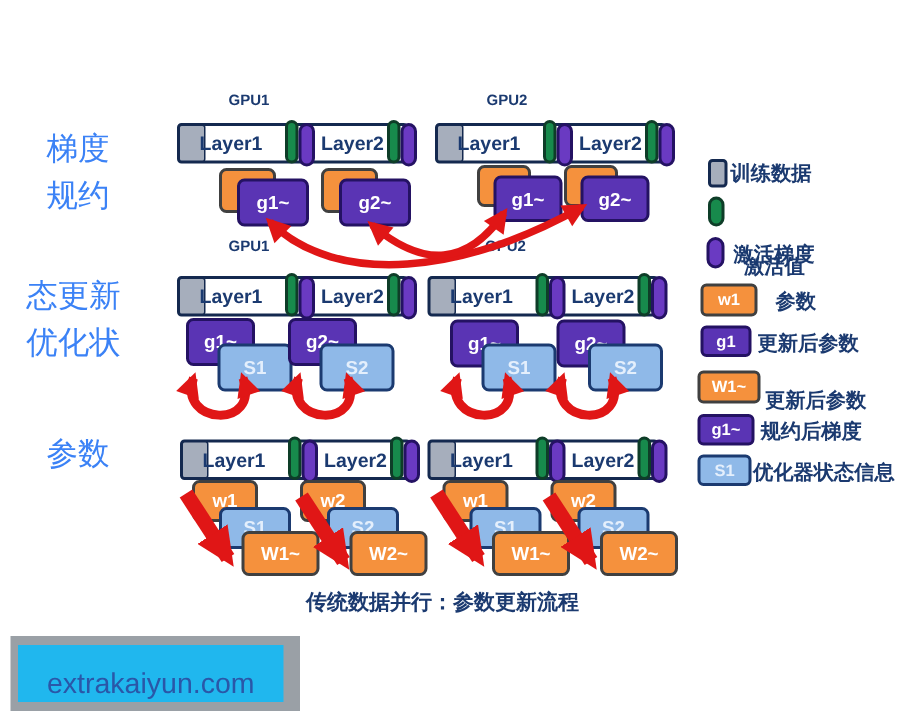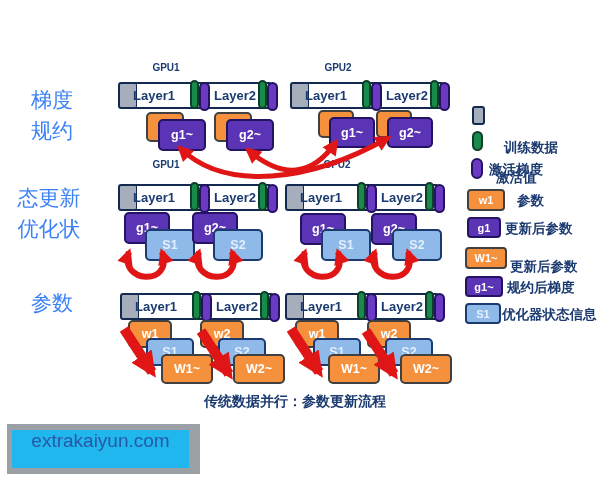--- a/index.html
+++ b/index.html
@@ -40,21 +40,21 @@
              border:2px solid #0e3d28;border-radius:6px;box-sizing:border-box;}
   .leg-purple{position:absolute;width:12px;height:21px;background:#6a3ac2;
               border:2px solid #241263;border-radius:6px;box-sizing:border-box;}
   .leg-box{font-size:11px;border-radius:4px;}
   
   .caption{position:absolute;left:140px;top:393px;width:310px;text-align:center;
            color:#1b3a70;font-size:14px;font-weight:600;}
   
   .wm-gray{position:absolute;left:7px;top:424px;width:193px;height:50px;background:#9aa0a6;}
   .wm-cyan{position:absolute;left:12px;top:430px;width:177px;height:38px;background:#20b7ee;
-           display:flex;align-items:flex-start;justify-content:center;}
+           display:flex;align-items:flex-end;justify-content:center;}
   .wm-text{color:#2a57a8;font-size:19px;}
   svg.overlay{position:absolute;left:0;top:0;pointer-events:none;}
 </style>
 </head>
 <body>
 
 <div id="stage">
 
   <div class="stage-label" style="left:14px;top:84px;width:76px;">
     <div>梯度</div>
@@ -188,21 +188,21 @@
     <g>
       <path d="M124,329 L152,372" fill="none" stroke="#e01616" stroke-width="10" marker-end="url(#mhBig)"></path>
       <path d="M201,331 L229,374" fill="none" stroke="#e01616" stroke-width="10" marker-end="url(#mhBig)"></path>
       <path d="M291,329 L319,372" fill="none" stroke="#e01616" stroke-width="10" marker-end="url(#mhBig)"></path>
       <path d="M366,331 L394,374" fill="none" stroke="#e01616" stroke-width="10" marker-end="url(#mhBig)"></path>
     </g>
   </svg>
 
   <div>
     <div class="leg-gray" style="left:472px;top:106px;"></div>
-    <div class="legend-label" style="left:504px;top:107px;margin-top:32px;">训练数据</div>
+    <div class="legend-label" style="left:487px;top:107px;">训练数据</div>
 
     <div class="leg-green" style="left:472px;top:131px;"></div>
     <div class="legend-label" style="left:496px;top:133px;margin-top:36px;">激活值</div>
 
     <div class="leg-purple" style="left:471px;top:158px;"></div>
     <div class="legend-label" style="left:489px;top:161px;">激活梯度</div>
 
     <div class="box orangeb leg-box" style="left:467px;top:189px;width:38px;height:22px;">w1</div>
     <div class="legend-label" style="left:517px;top:192px;">参数</div>
 

